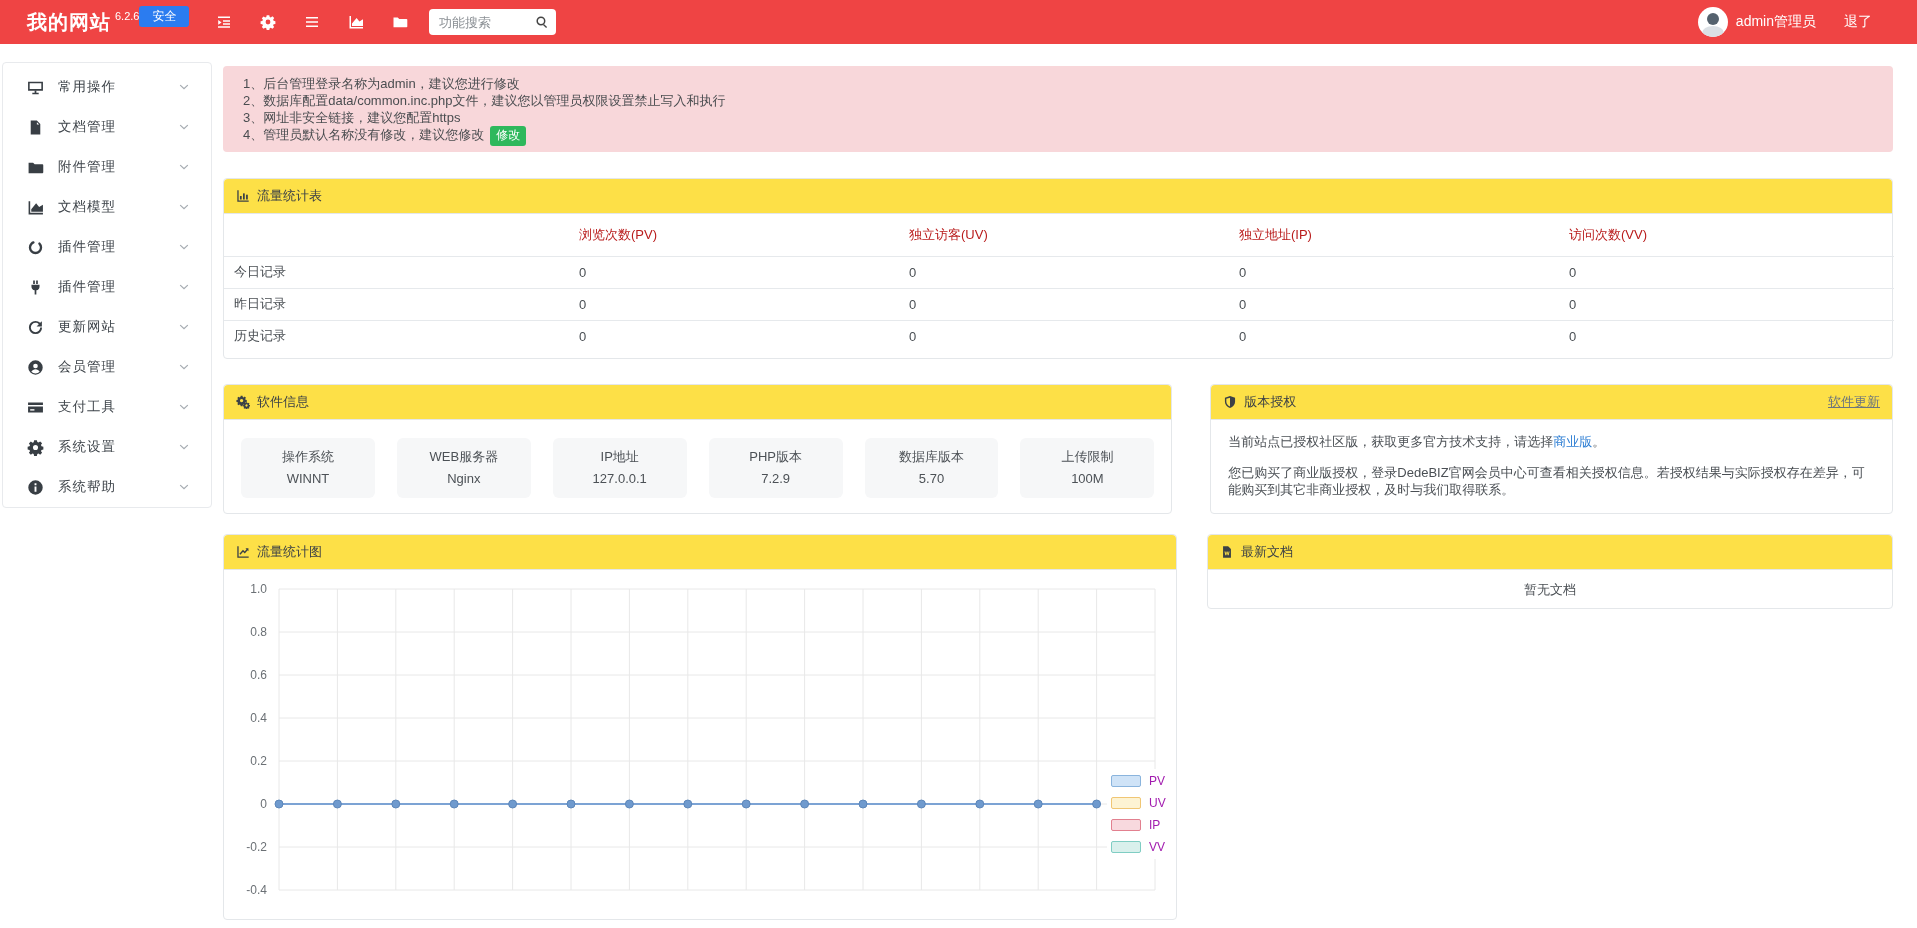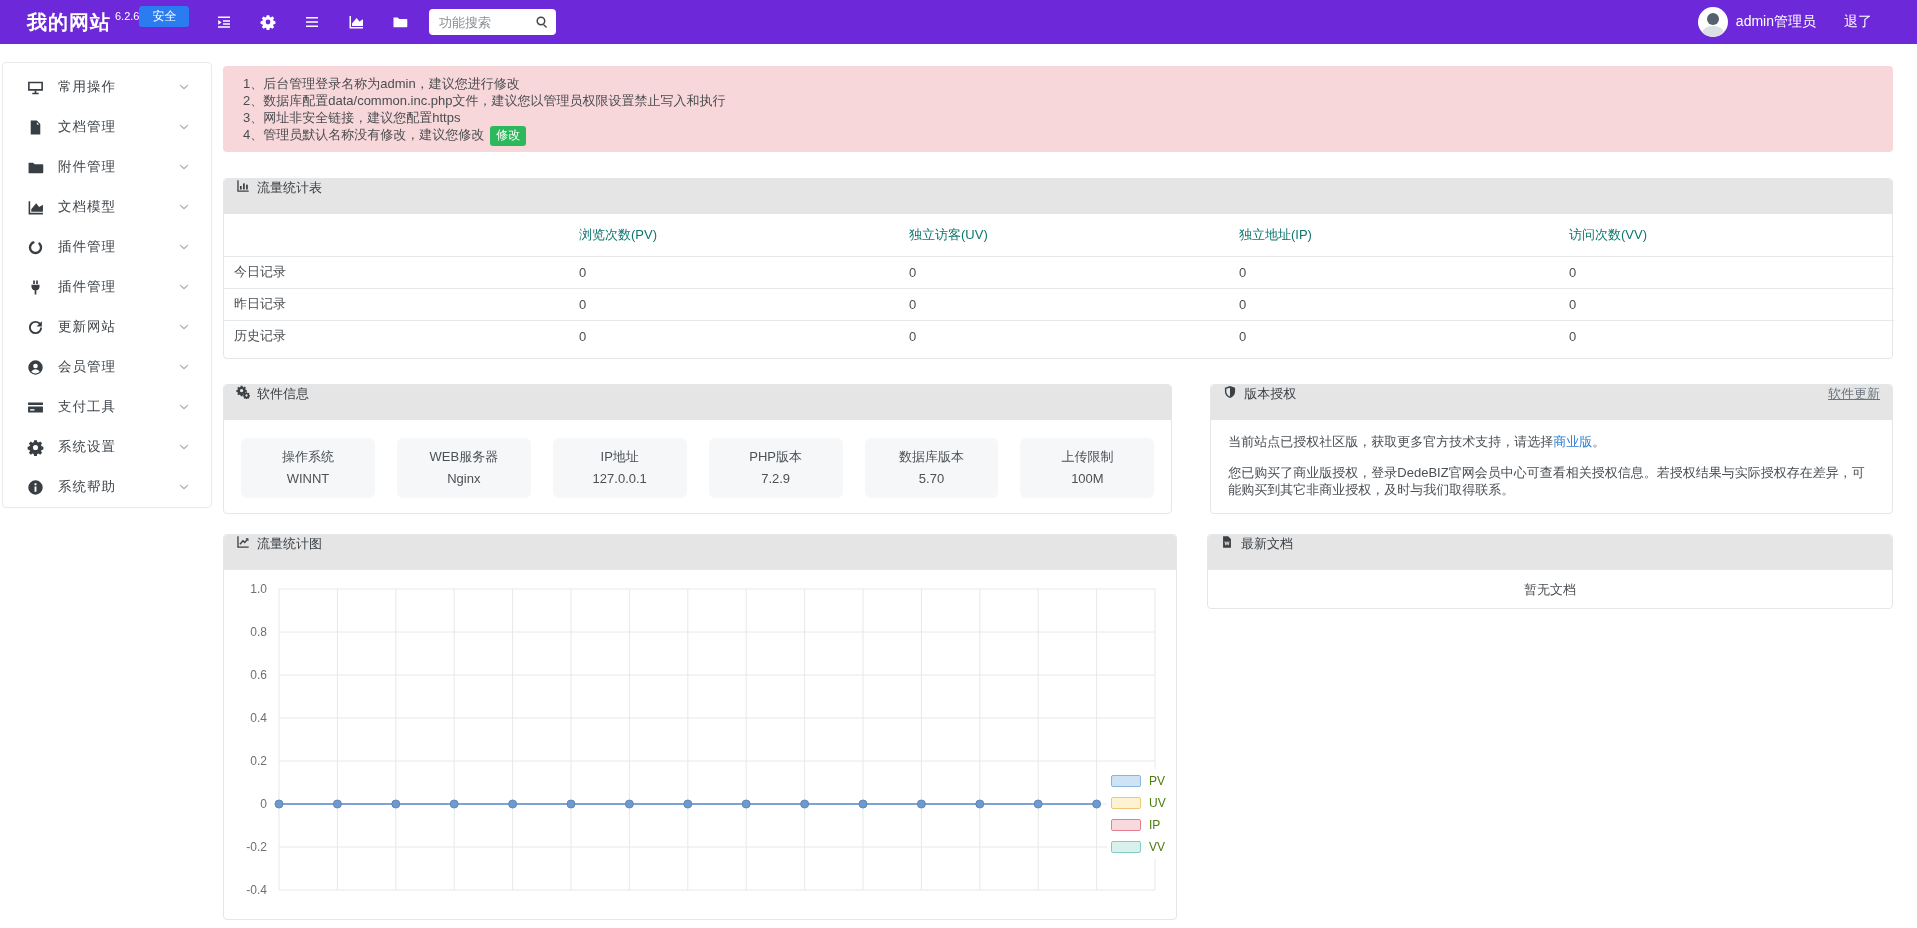--- a/index.html
+++ b/index.html
@@ -1,21 +1,21 @@
 <!DOCTYPE html>
 <html><head>
 <meta charset="utf-8">
 <style>
   * { box-sizing: border-box; margin: 0; padding: 0; }
   html,body { width:1917px; height:928px; overflow:hidden; background:#fff;
     font-family:"Liberation Sans","DejaVu Sans",sans-serif; font-size:13px; color:#4a4f54; }
   .icon svg { width:100%; height:100%; display:block; }
 
   
-  .topbar { position:absolute; left:0; top:0; width:1917px; height:44px; background:#6d28d9; }
+  .topbar { position:absolute; left:0; top:0; width:1917px; height:44px; background:#ef4444; }
   .brand { position:absolute; left:27px; top:0; height:44px; display:flex; align-items:center; color:#fff; }
   .brand .logo { font-size:20px; font-weight:bold; letter-spacing:1px; }
   .brand .ver { font-size:11px; margin:-12px 0 0 4px; }
   .brand .sec { font-size:12px; margin:-12px 0 0 0; background:#2b7cf0; color:#fff;
     padding:2px 13px; border-radius:3px; cursor:pointer; }
   .top-nav { position:absolute; left:216px; top:0; height:44px; display:flex; align-items:center; gap:28px; }
   .top-nav .tico { width:16px; height:16px; color:#fff; cursor:pointer; }
   .searchbox { position:absolute; left:429px; top:9px; width:127px; height:26px; }
   .searchbox input { width:100%; height:100%; border:none; border-radius:4px; padding:0 28px 0 10px;
     font-size:13px; color:#333; outline:none; font-family:inherit; }
@@ -38,31 +38,31 @@
 
   
   .main { position:absolute; left:223px; top:66px; width:1670px; }
   .alert { background:#f8d7da; border-radius:4px; height:86px; padding:9px 20px;
     line-height:17px; color:#4a4d50; margin-bottom:26px; }
   .alert .nline { white-space:nowrap; }
   .badge-edit { display:inline-block; background:#2eb85c; color:#fff; font-size:12px;
     border-radius:3px; padding:1px 6px 2px; margin-left:6px; cursor:pointer; }
 
   .card { background:#fff; border:1px solid #e4e7ea; border-radius:4px; }
-  .card-hd { height:35px; background:#e5e5e5; border-bottom:1px solid #e4e7ea;
-    border-radius:4px 4px 0 0; display:flex; padding:0 12px; color:#3c4146; }
+  .card-hd { height:35px; background:#fde047; border-bottom:1px solid #e4e7ea;
+    border-radius:4px 4px 0 0; display:flex; align-items:center; padding:0 12px; color:#3c4146; }
   .card-hd .cicon { width:14px; height:14px; margin-right:7px; color:#3c4146; }
   .card-hd .ctitle { font-size:13px; }
   .hd-link { margin-left:auto; color:#6c757d; cursor:pointer;text-decoration:underline; }
 
   
   .tcard { margin-bottom:25px; padding-bottom:6px; }
   table.traffic { width:100%; border-collapse:collapse; table-layout:fixed; }
   table.traffic th, table.traffic td { font-weight:400; text-align:left; font-size:13px; color:#4a4f54; }
-  table.traffic thead th { height:42px; color:#0f766e; padding-left:8px; }
+  table.traffic thead th { height:42px; color:#b91c1c; padding-left:8px; }
   table.traffic thead th.lblcol { padding-left:10px; }
   table.traffic tbody th, table.traffic tbody td { height:32px; border-top:1px solid #e6e9ec; padding-left:8px; }
   table.traffic tbody th { padding-left:10px; }
 
   .row2 { display:flex; gap:38px; margin-bottom:20px; }
   .row3 { display:flex; gap:30px; align-items:flex-start; }
 
   
   .swcard { width:954px; height:130px; }
   .tiles { display:flex; gap:22px; padding:18px 17px; }
@@ -75,21 +75,21 @@
   .licbody { padding:13px 17px; line-height:17.5px; color:#4a4f54; }
   .licbody p.p1 { margin-bottom:13px; }
   .licbody a { color:#2f7fd4; text-decoration:none; cursor:pointer; }
 
   
   .chartcard { width:954px; height:386px; }
   .chartbody { position:relative; height:350px; }
   .legend { position:absolute; left:883px; top:199px; background:#fff; padding:1px 4px; }
   .lrow { display:flex; align-items:center; height:22px; cursor:pointer; }
   .lswatch { width:30px; height:12px; border-radius:2px; margin-right:8px; flex:0 0 auto; }
-  .llabel { font-size:12px; color:#4d7c0f; }
+  .llabel { font-size:12px; color:#a21caf; }
 
   
   .doccard { width:686px; height:75px; }
   .docbody { height:39px; display:flex; align-items:center; justify-content:center; color:#4a4f54; }
 </style>
 </head>
 <body>
 
 <header class="topbar">
   <div class="brand">

